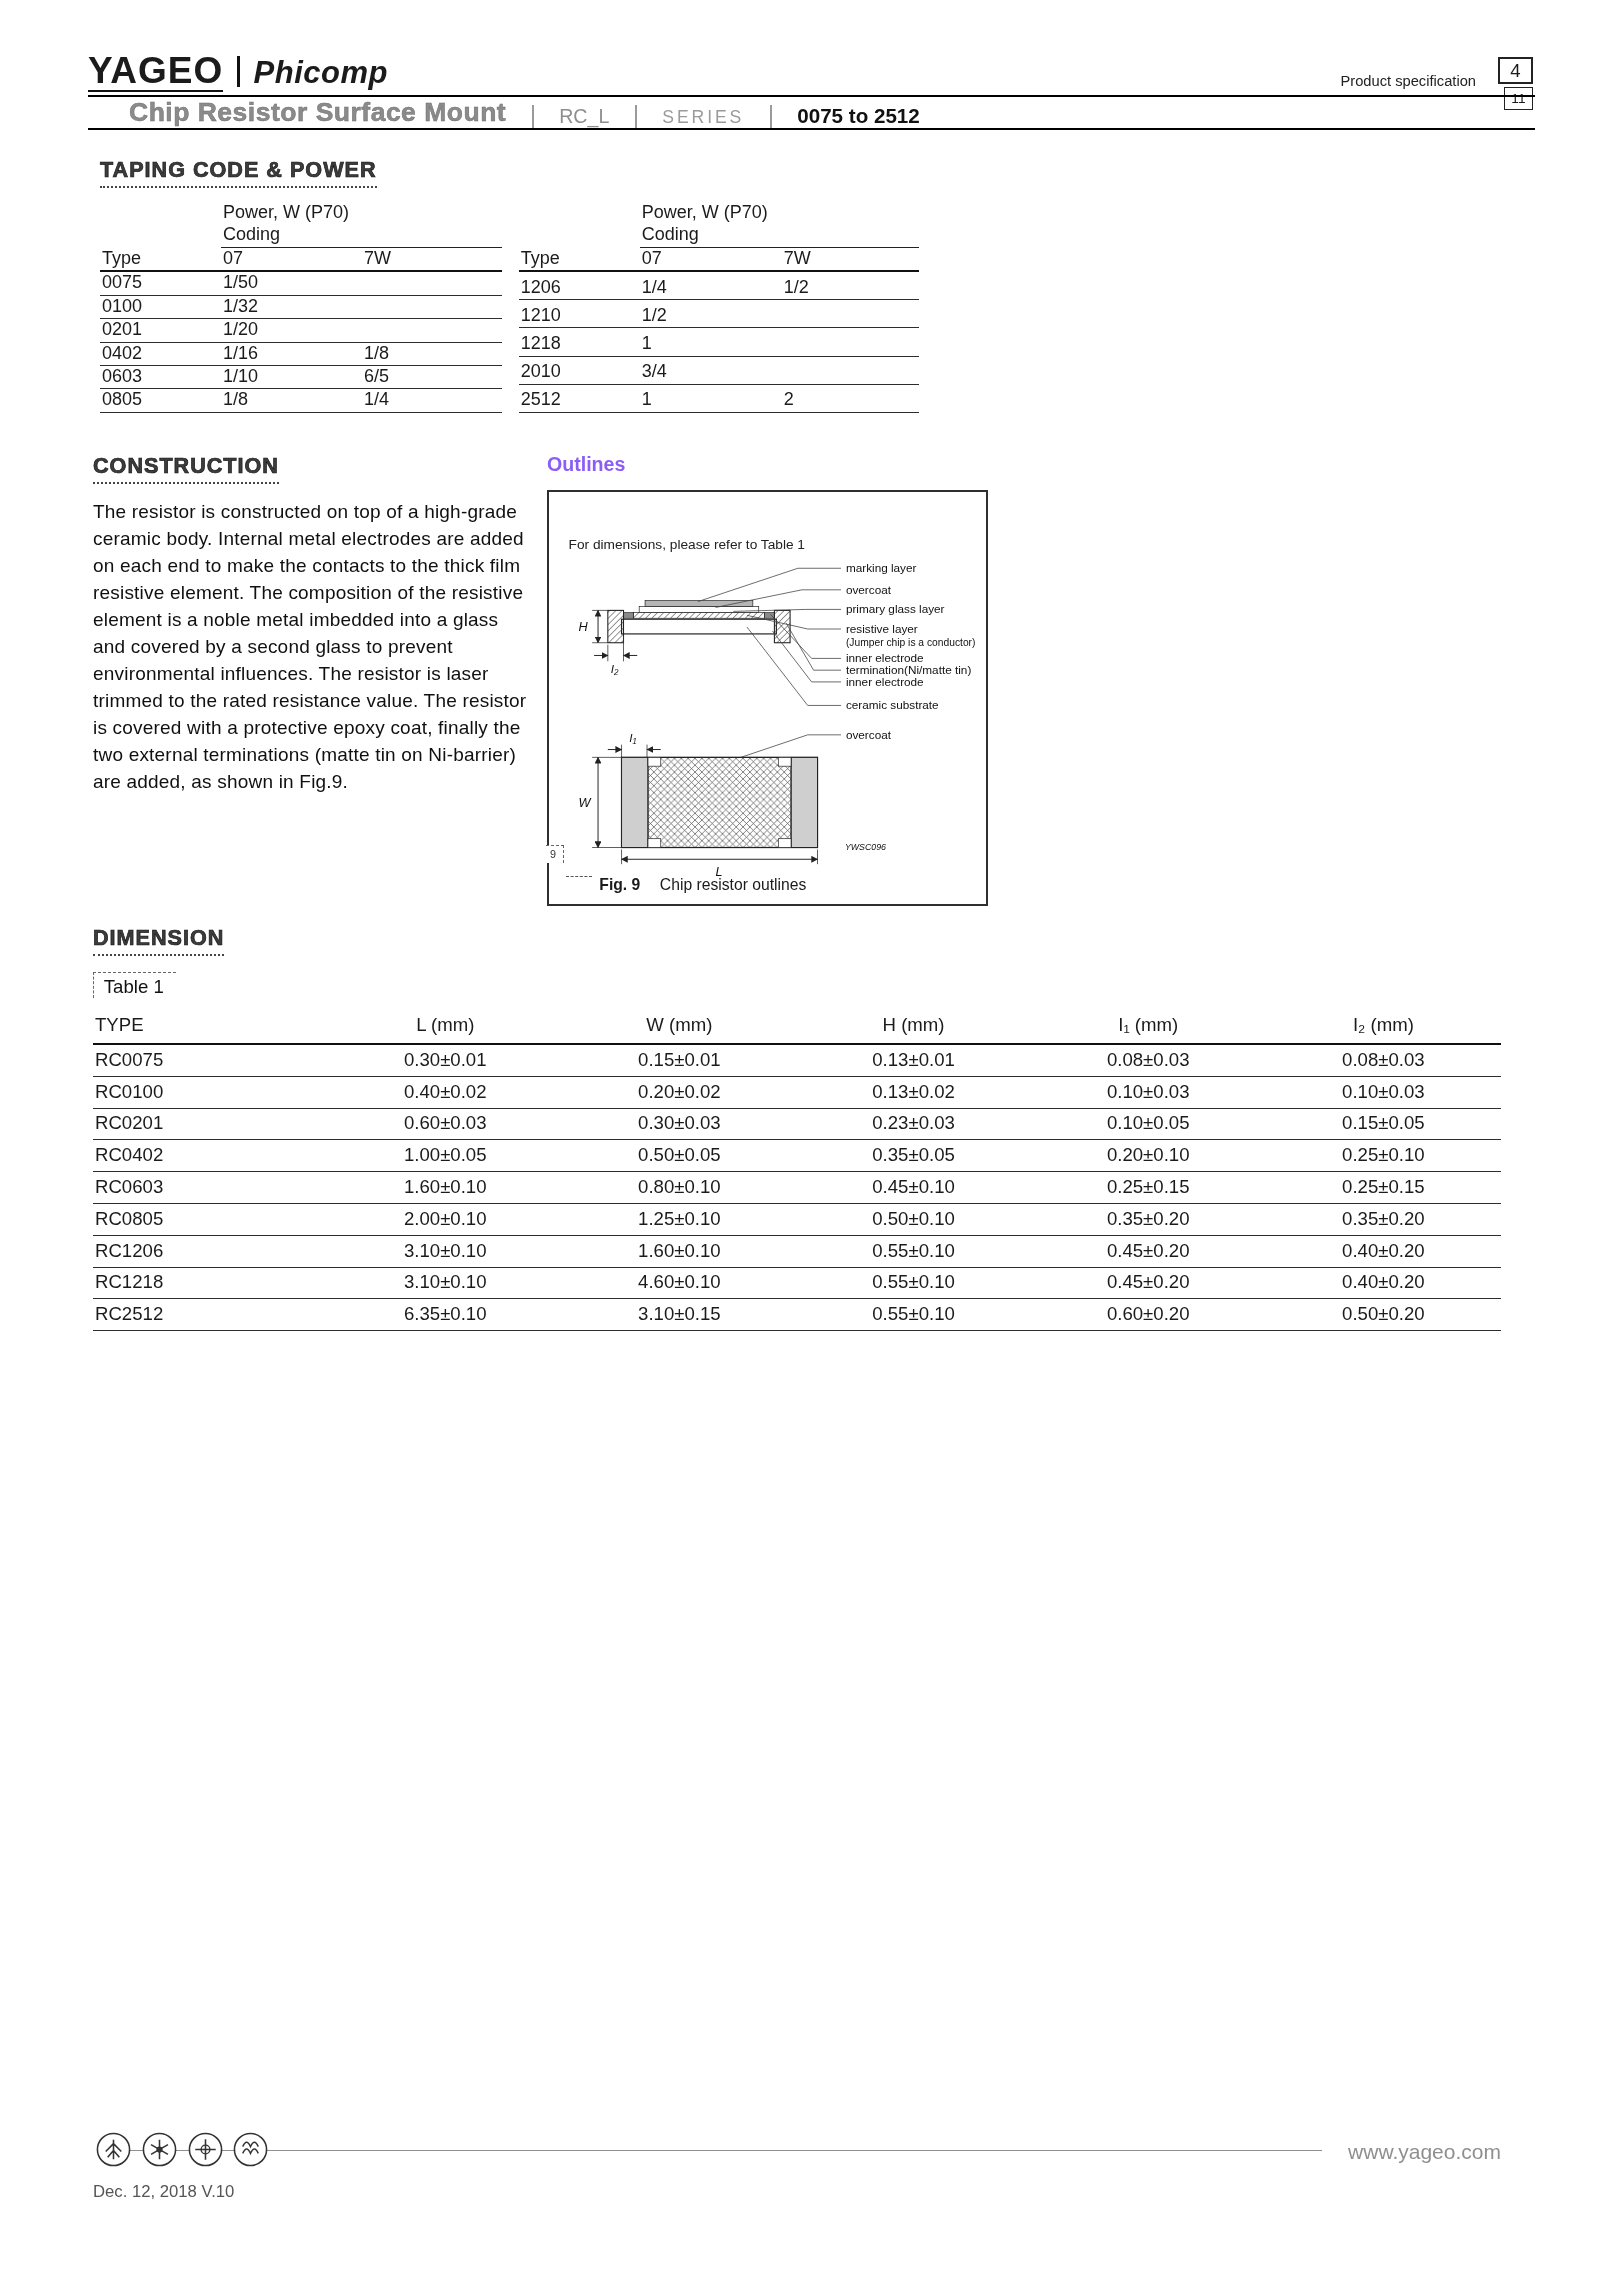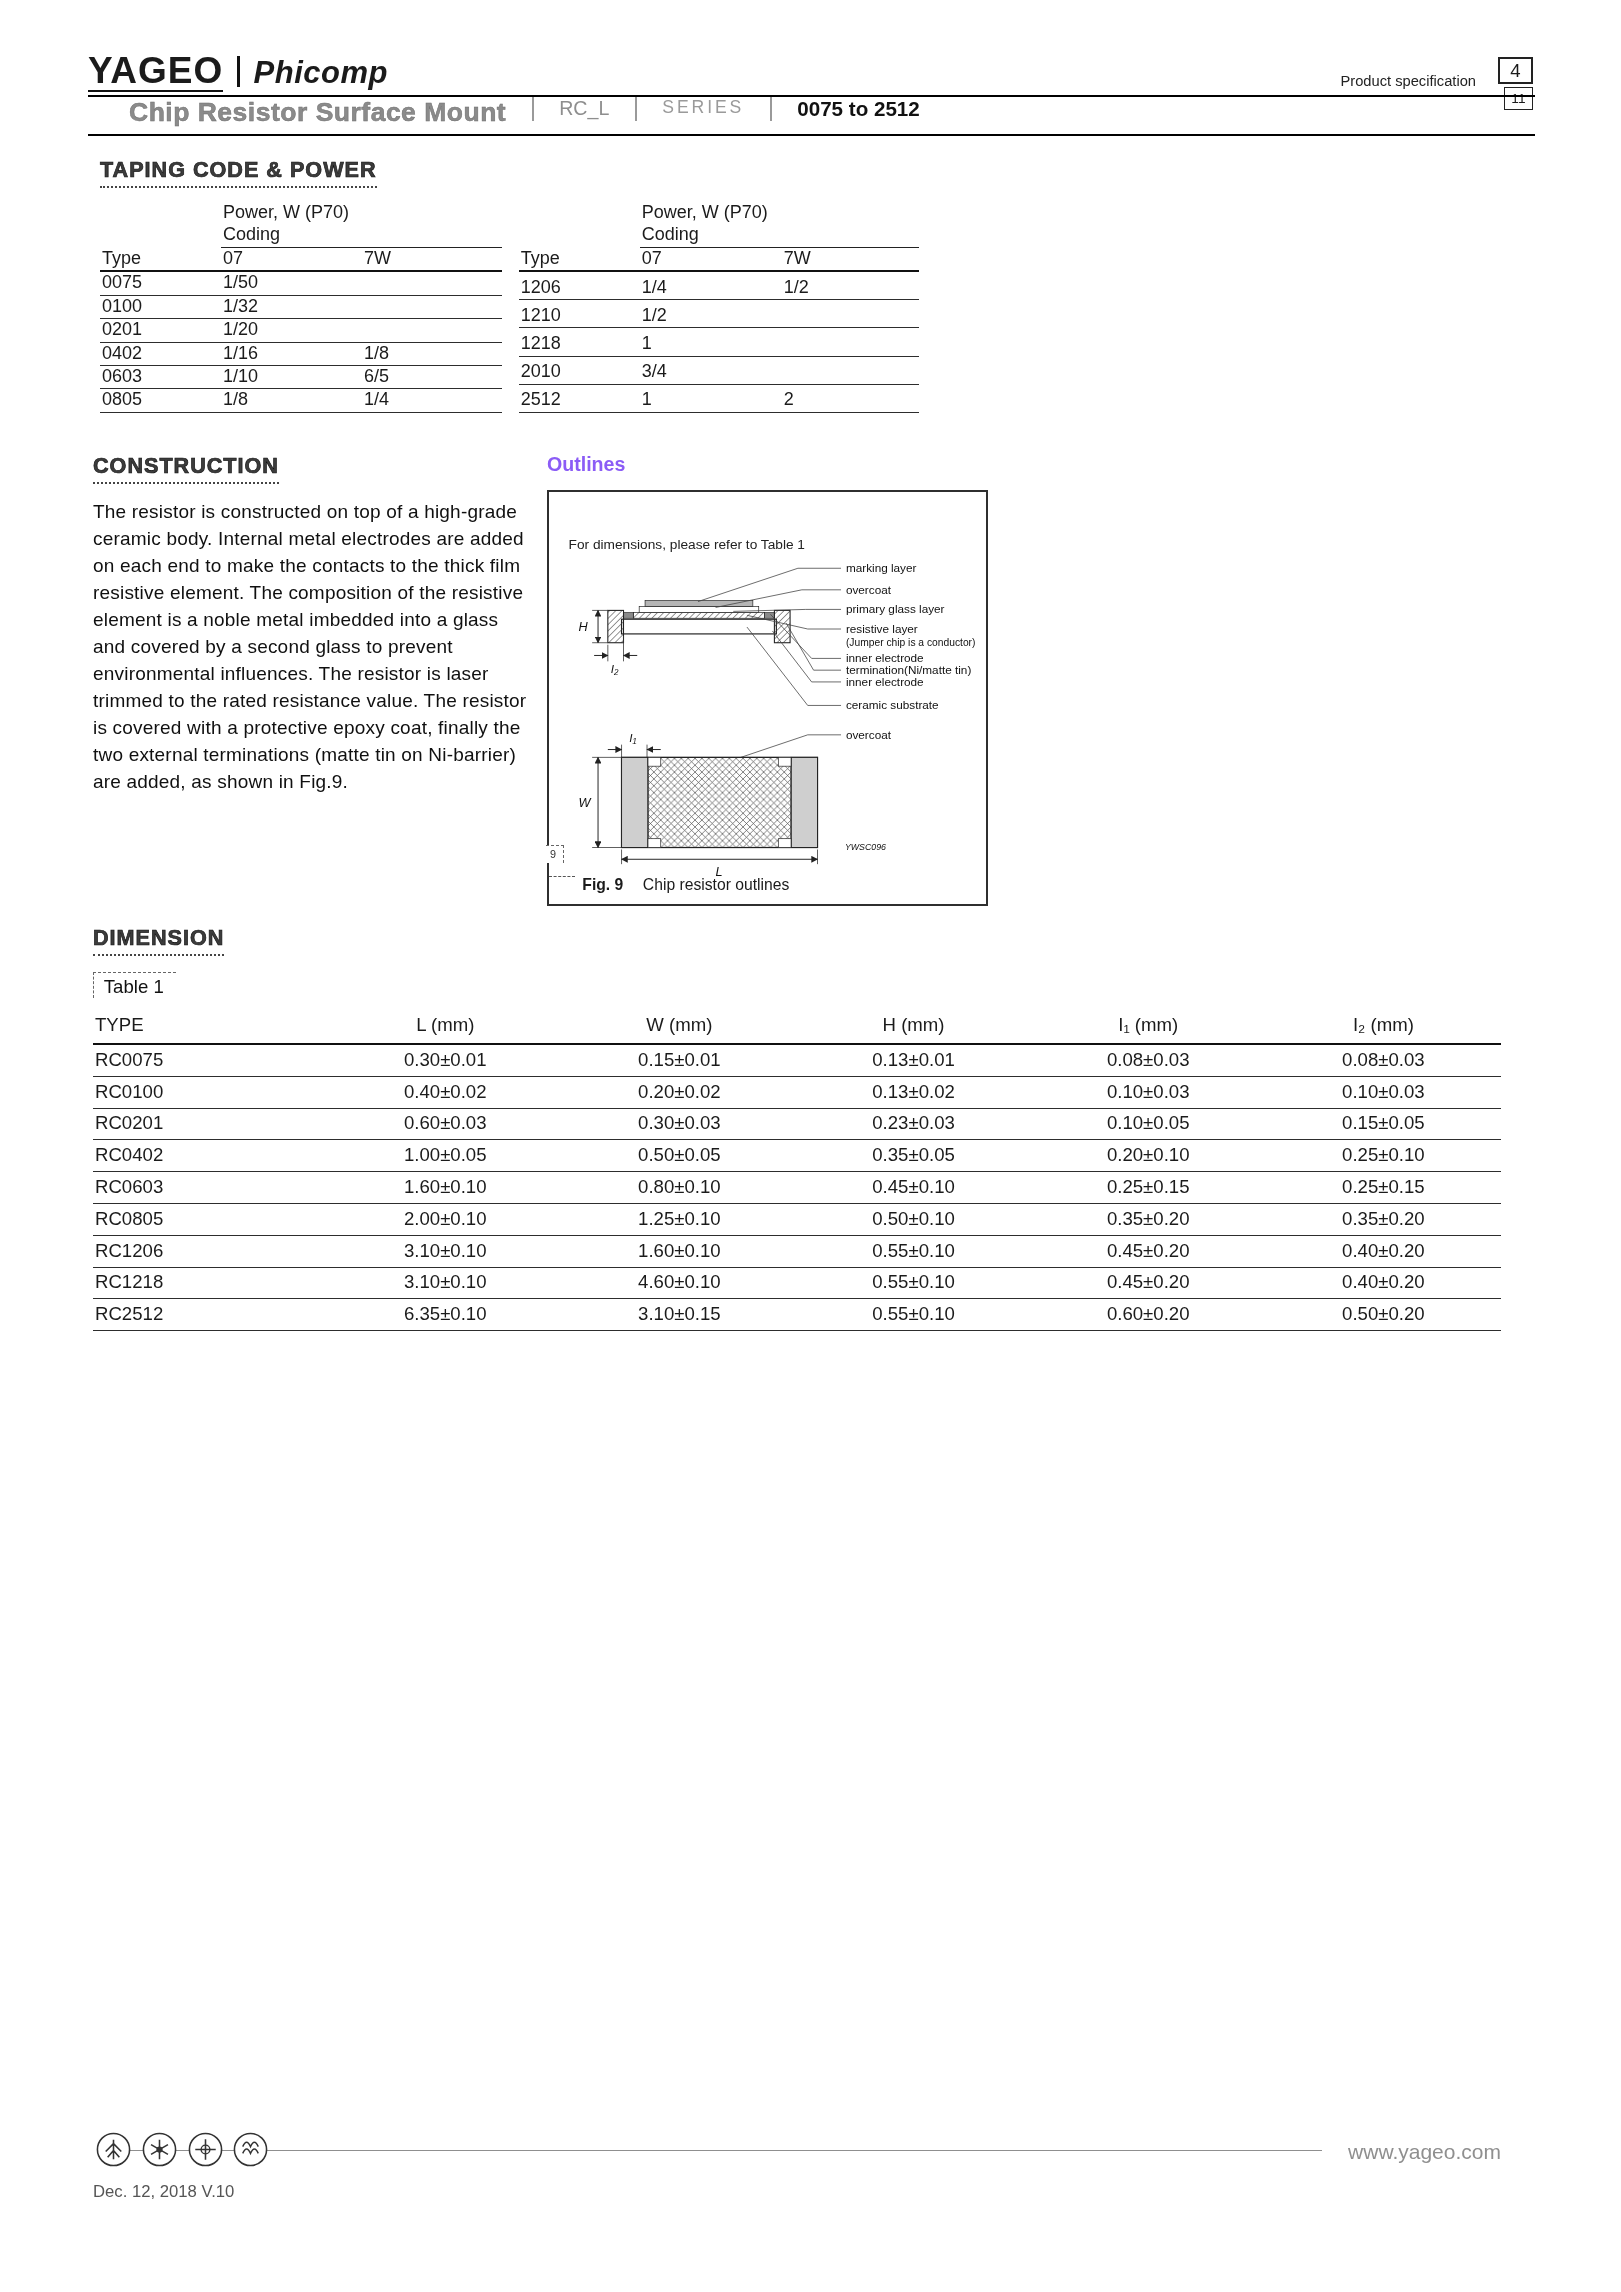--- a/index.html
+++ b/index.html
@@ -18,23 +18,23 @@
   .logo-sep { display:inline-block; width:2.9px; height:31px; background:#111;
               margin:0 13.7px; vertical-align:-3.9px; }
   .phicomp { display:inline-block; font-size:31px; font-weight:700; font-style:italic; letter-spacing:0.5px; }
   .prodspec { position:absolute; right:59px; top:21.6px; font-size:14.7px; color:#222; }
   .pagebox { position:absolute; right:0; top:5.9px; width:37px; }
   .pagebox .pb1 { width:35px; height:27.4px; border:2px solid #222; display:flex;
                   align-items:center; justify-content:center; font-size:18.6px; }
   .pagebox .pb2 { width:29px; height:22.5px; border:1.5px solid #222; display:flex;
                   align-items:center; justify-content:center; font-size:13.7px; margin:2.9px 0 0 5.9px; }
 
-  .title-band { position:absolute; top:95px; left:88px; right:86px; height:41px;
+  .title-band { position:absolute; top:95px; left:88px; right:86px; height:35px;
                 border-top:2.9px solid #000; border-bottom:2px solid #000;
-                display:flex; align-items:flex-start; }
+                display:flex; align-items:flex-end; }
   .band-title { margin-left:41px; font-size:26.5px; font-weight:700; color:#8b8b8b;
                 -webkit-text-stroke:0.5px #6e6e6e; letter-spacing:0.5px; }
   .band-sep { width:2px; height:23.5px; background:#9a9a9a; margin:0 25.5px; }
   .band-code { font-size:19.6px; color:#8e8e8e; }
   .band-series { font-size:17.6px; color:#9a9a9a; letter-spacing:2.9px; }
   .band-range { font-size:20.6px; font-weight:700; color:#111; }
 
   
   .sec-heading { display:inline-block; font-size:21.6px; font-weight:700; letter-spacing:1px;
                  color:#3c3c3c; -webkit-text-stroke:0.7px #161616;
@@ -55,21 +55,21 @@
   .construction p { margin-top:13.7px; font-size:19px; line-height:27px;
                     letter-spacing:0.2px; color:#101010; }
 
   
   .outlines { position:absolute; top:453px; left:547px; width:443px; }
   .outlines-heading { font-size:19.6px; font-weight:700; color:#8b5cf6; }
   .fig-box { position:relative; margin-top:13.7px; width:441px; height:416px; border:2px solid #2f2f2f; background:#fff; }
   .fig-note { position:absolute; top:11.8px; left:19.6px; font-size:13.7px; color:#222;margin-top:34px; }
   .fig-svg { position:absolute; top:33px; left:2px; }
   svg text { font-family:"Liberation Sans","DejaVu Sans",sans-serif; fill:#111; }
-  .fig-caption { position:absolute; bottom:9.8px; left:0; display:flex; }
+  .fig-caption { position:absolute; bottom:9.8px; left:17px; display:flex; }
   .fig-caption .leader { width:25.5px; border-top:1.5px dashed #555; margin-right:7.8px; }
   .fig-caption .fig-no { font-size:15.7px; font-weight:700; }
   .fig-caption .fig-text { font-size:15.7px; margin-left:19.6px; }
   .fig-anchor { position:absolute; left:-2.9px; bottom:41px; width:17.6px; height:17.6px;
                 border-top:1px dashed #666; border-right:1px dashed #666;
                 font-size:10.8px; color:#333; padding:2px 0 0 3.9px; background:#fff; }
 
   
   .dimension { position:absolute; top:925px; left:93px; width:1408px; }
   .table-anchor { display:inline-block; margin:15.7px 0 5.9px 0; border-left:1px dashed #666;

